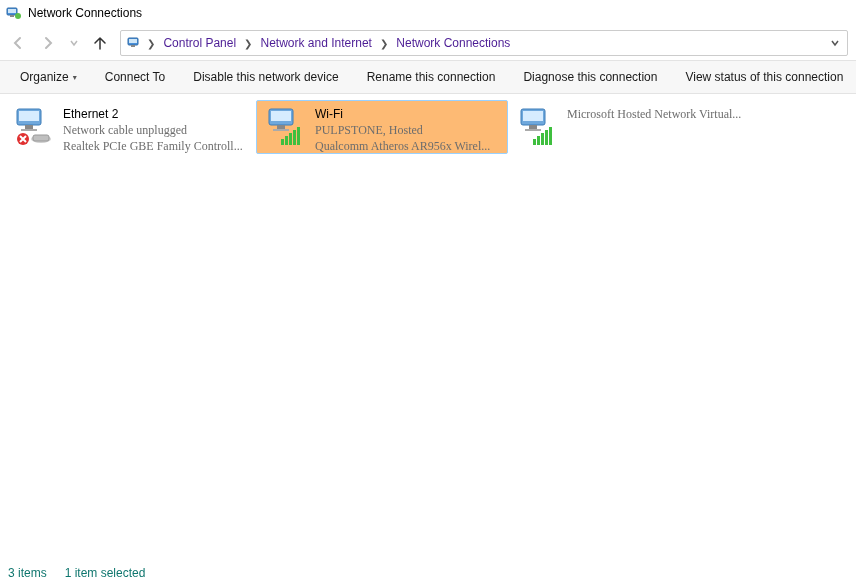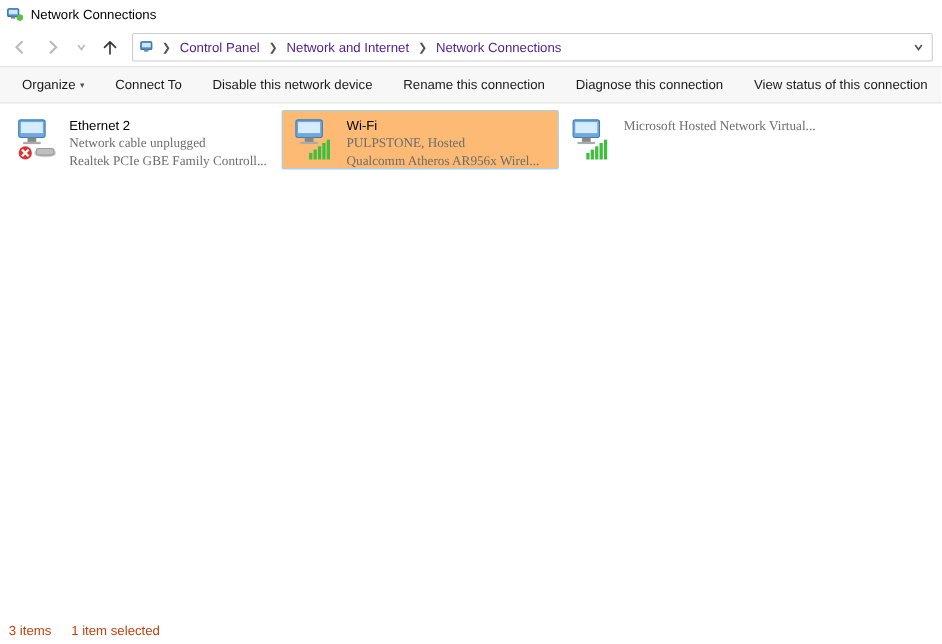--- a/index.html
+++ b/index.html
@@ -118,21 +118,21 @@
   .conn-sub  { color: #6d6d6d; white-space: nowrap; overflow: hidden; text-overflow: ellipsis; font-family: Liberation Serif, serif; }
   .statusbar {
     position: absolute;
     bottom: 0; left: 0; right: 12px;
     height: 24px;
     display: flex;
     align-items: center;
     padding: 0 8px;
     gap: 18px;
     font-size: 12px;
-    color: #c2410c;
+    color: #0f766e;
   }
   
   svg { display: block; }
 </style>
 </head>
 <body>
 
 <div class="titlebar">
   <span class="app-icon">
     <svg viewBox="0 0 16 16" width="16" height="16">

